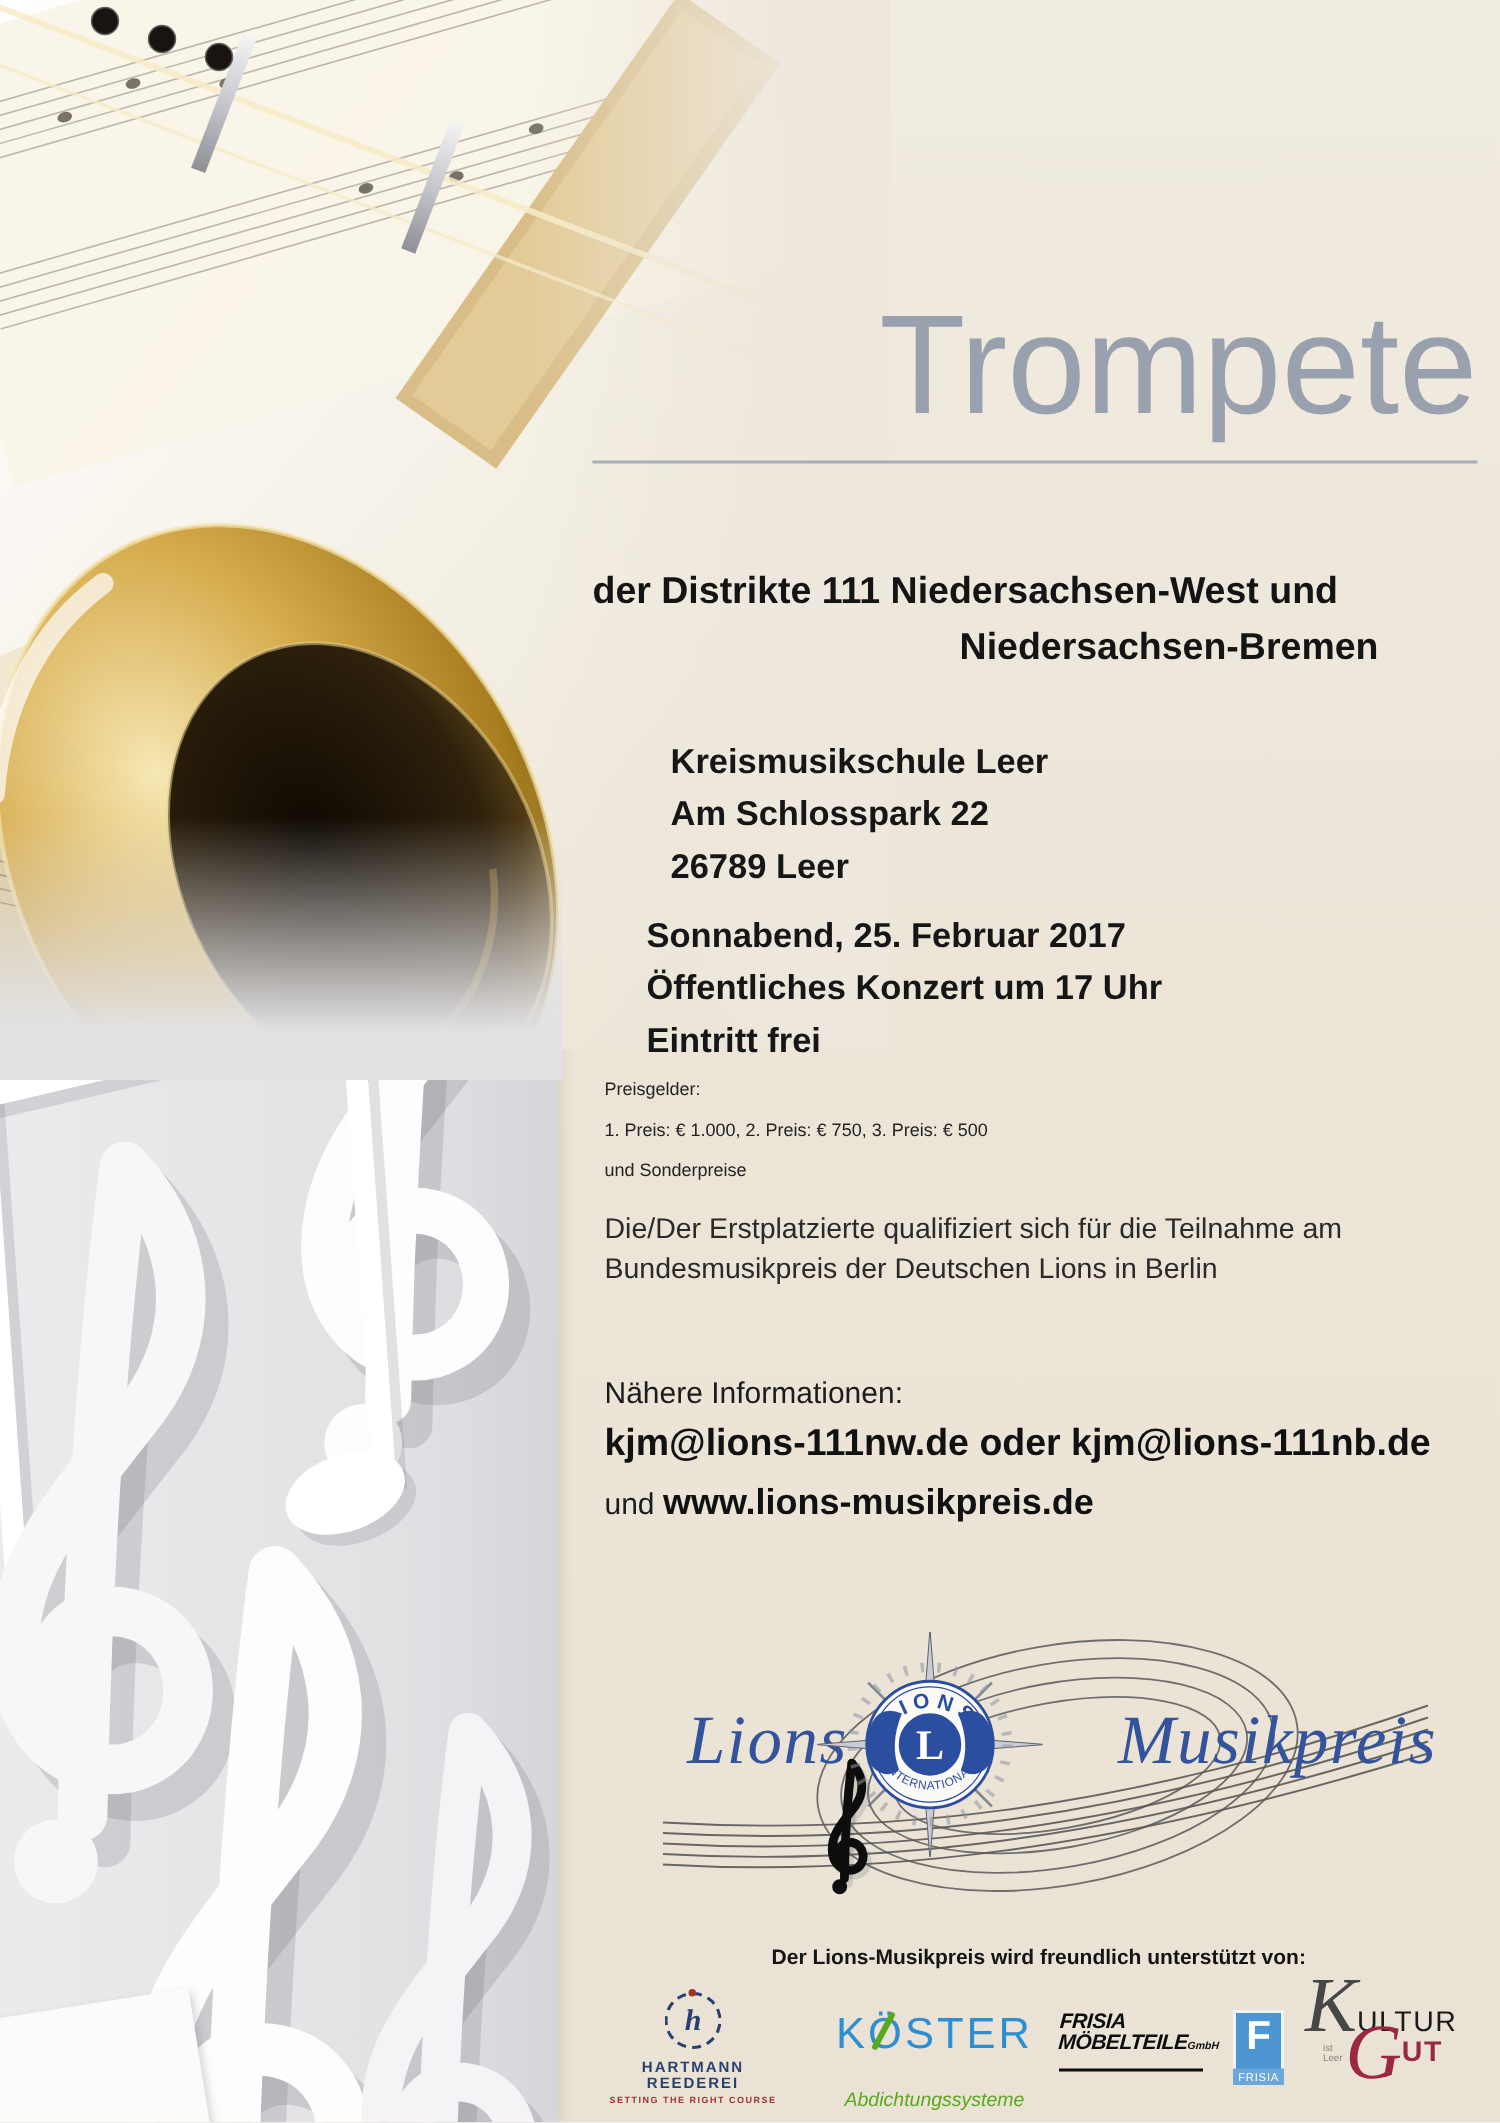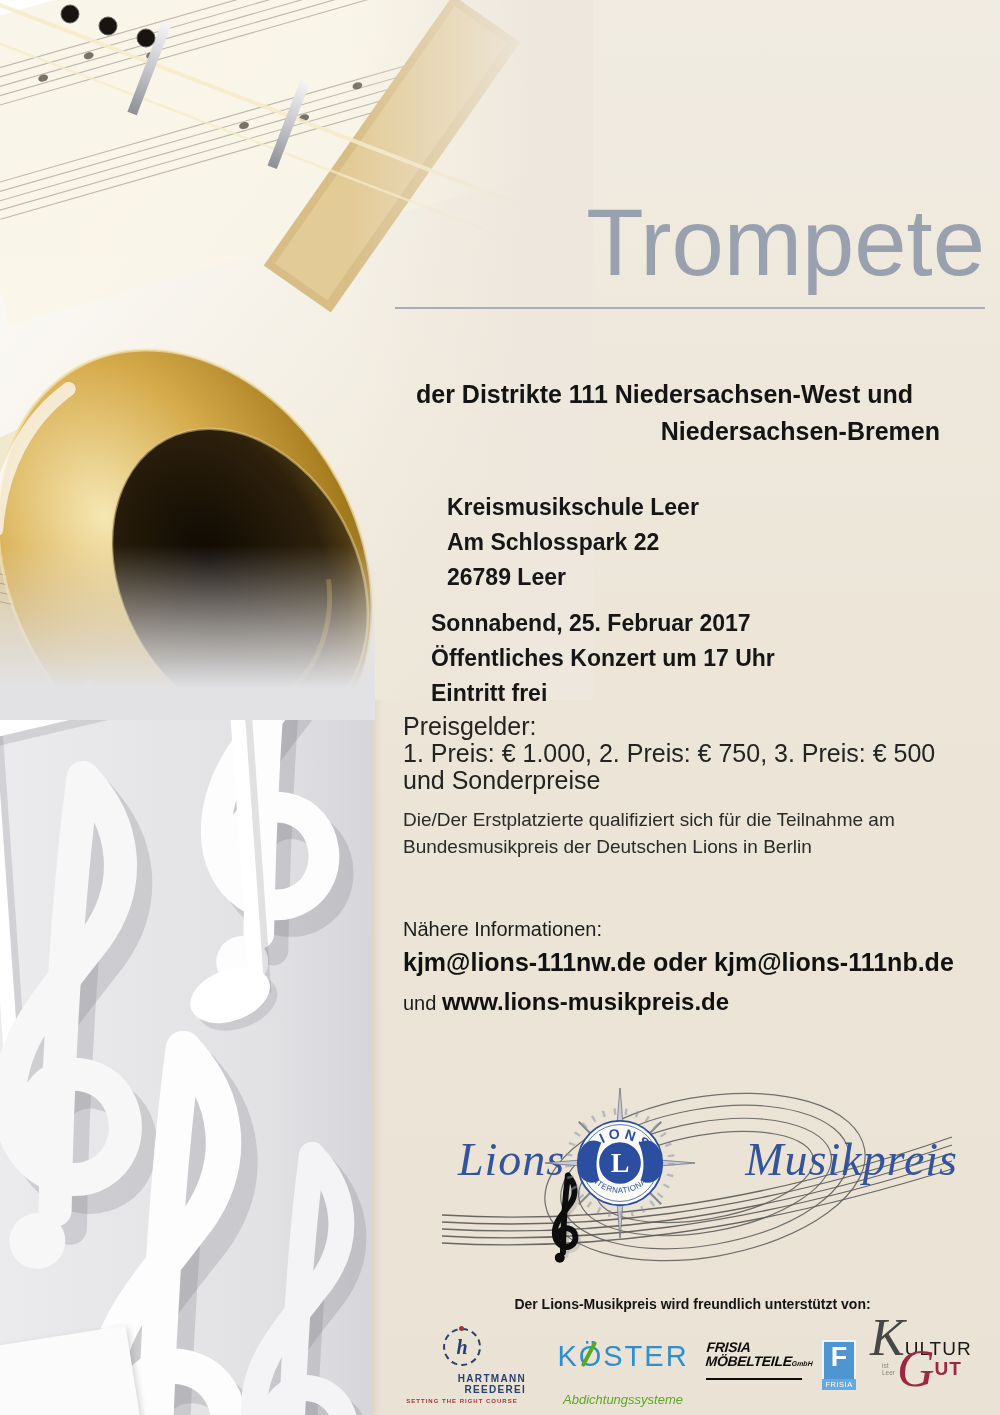--- a/index.html
+++ b/index.html
@@ -28,26 +28,26 @@
     background:linear-gradient(90deg,rgba(237,231,221,0) 0%,#ede7dd 78%);}
   .fade-bottom{position:absolute;left:0;top:545px;width:375px;height:175px;
     background:linear-gradient(180deg,rgba(226,226,229,0) 0%,#e2e2e5 82%);}
   
   .title{position:absolute;right:15px;top:92px;white-space:nowrap;text-align:right;
     font-size:66px;font-weight:400;letter-spacing:0;color:#6e4621;}
   .subtitle{position:absolute;right:15px;top:196px;white-space:nowrap;text-align:right;
     font-size:94px;font-weight:400;color:#99a0ae;line-height:1;}
   .rule{position:absolute;left:395px;top:307px;width:590px;height:2px;background:#a8adb8;}
   
-  .district{position:absolute;left:416px;top:376px;width:540px;font-weight:bold;
+  .district{position:absolute;left:395px;top:376px;width:540px;font-weight:bold;
     font-size:25px;line-height:37px;color:#141414;}
   .district .l2{text-align:right;padding-right:16px;}
   .venue{position:absolute;left:403px;top:490px;font-weight:bold;font-size:23px;line-height:35px;margin-left:44px;}
   .event{position:absolute;left:403px;top:606px;font-weight:bold;font-size:23px;line-height:35px;margin-left:28px;}
-  .prizes{position:absolute;left:403px;top:713px;font-size:25px;line-height:27px;color:#232323;}
+  .prizes{position:absolute;left:403px;top:713px;font-size:12px;line-height:27px;color:#232323;}
   .qual{position:absolute;left:403px;top:806px;font-size:19px;line-height:27px;color:#2a2a2a;}
   .info-heading{position:absolute;left:403px;top:918px;font-size:20px;color:#1c1c1c;}
   .emails{position:absolute;left:403px;top:948px;font-size:25px;font-weight:bold;color:#111;}
   .webline{position:absolute;left:403px;top:988px;font-size:20px;color:#1c1c1c;}
   .webline b{font-size:24px;color:#111;}
   
   .logo-row{position:absolute;left:440px;top:1085px;width:520px;height:185px;}
   .logo-row .swoosh{position:absolute;left:0;top:0;width:520px;height:185px;}
   .logo-word{position:absolute;top:48px;font-family:"Liberation Serif",serif;font-style:italic;
     font-size:46px;color:#33549c;letter-spacing:1px;}
@@ -57,21 +57,21 @@
   .logo-clef{position:absolute;left:98px;top:86px;width:58px;height:104px;color:#0d0d0d;}
   
   .supporters-heading{position:absolute;left:400px;top:1296px;width:585px;text-align:center;
     font-size:14px;font-weight:bold;color:#141414;}
   .sponsor{position:absolute;text-align:center;}
   .hartmann{left:398px;top:1328px;width:128px;color:#27406e;}
   .h-circle{position:relative;width:34px;height:34px;margin:0 auto;border:2px dashed #27406e;
     border-radius:50%;display:flex;align-items:center;justify-content:center;
     font-family:"Liberation Serif",serif;font-style:italic;font-weight:bold;font-size:20px;}
   .h-dot{position:absolute;left:14px;top:-4px;width:5px;height:5px;background:#a0342f;border-radius:50%;}
-  .h-name{margin-top:7px;font-size:10px;font-weight:bold;letter-spacing:1.3px;text-align:right;}
+  .h-name{margin-top:7px;font-size:10px;font-weight:bold;letter-spacing:1.3px;}
   .h-tag{margin-top:3px;font-size:6px;font-weight:bold;letter-spacing:1px;color:#a0342f;}
   .koester{left:548px;top:1340px;width:150px;}
   .k-name{position:relative;display:inline-block;font-size:29px;font-weight:normal;
     letter-spacing:2px;color:#2e8fd0;}
   .k-slash{position:absolute;left:30px;top:0px;width:4px;height:28px;background:#5aa81e;
     transform:rotate(28deg);border-radius:2px;}
   .k-tag{font-size:13px;font-style:italic;color:#5aa81e;margin-top:19px;}
   .frisia{left:706px;top:1340px;width:150px;}
   .f-wrap{display:flex;align-items:flex-start;justify-content:center;gap:9px;}
   .f-text{text-align:left;font-style:italic;font-weight:bold;color:#0c0c0c;line-height:14px;

